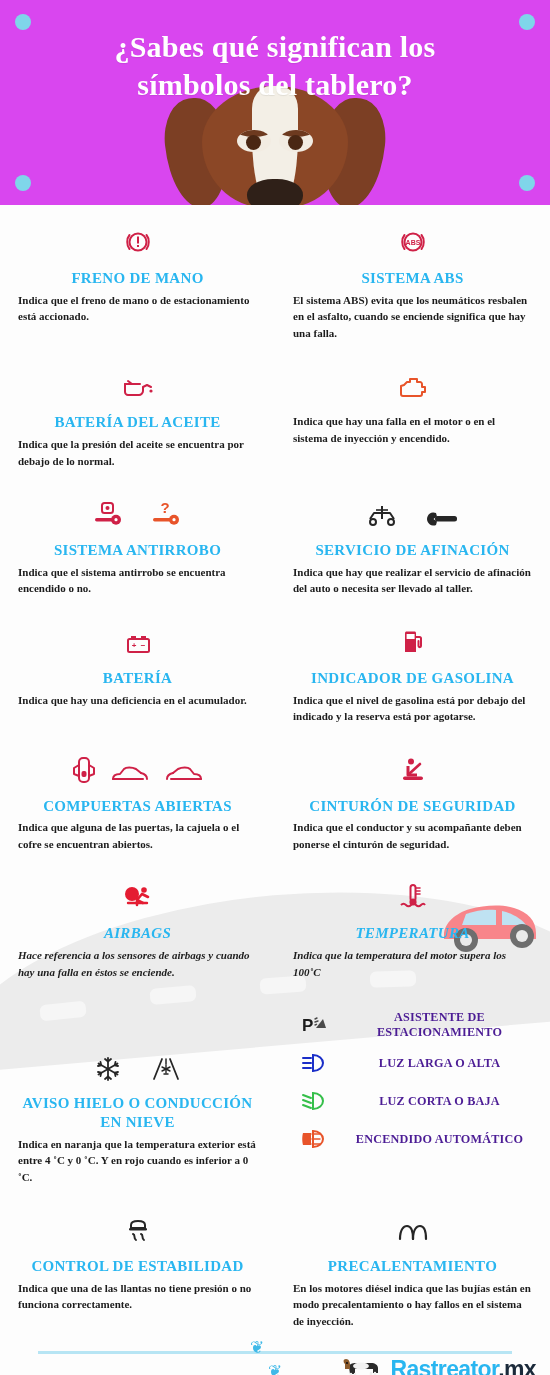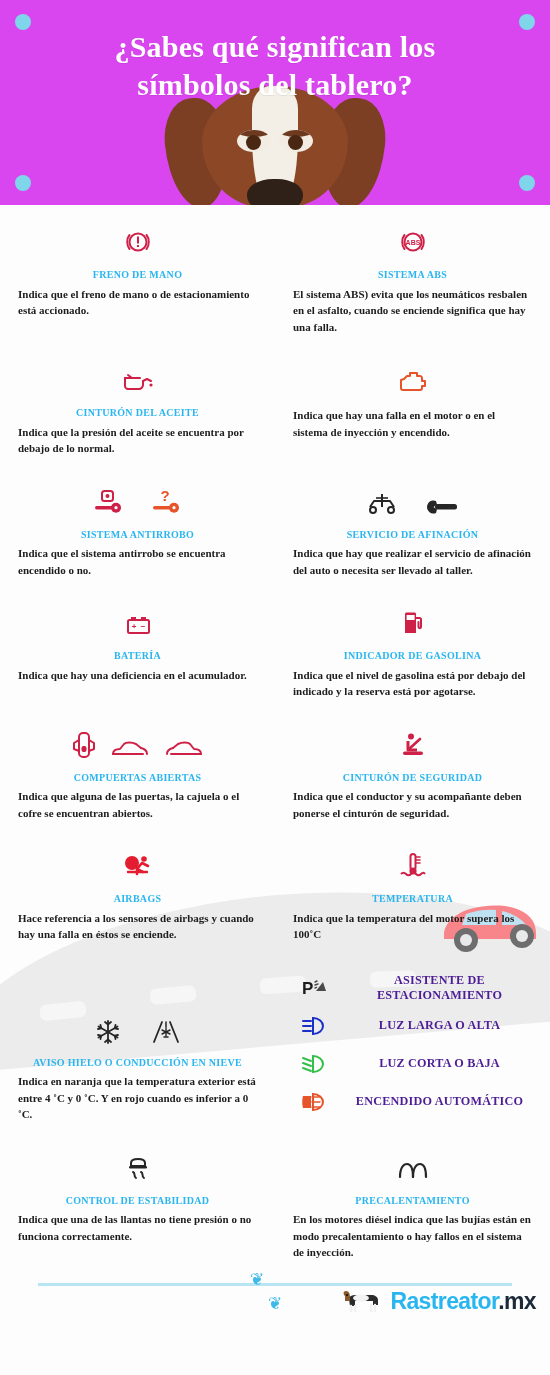--- a/index.html
+++ b/index.html
@@ -177,21 +177,21 @@
     justify-content: center;
     align-items: flex-end;
     gap: 24px;
     height: 38px;
     margin-bottom: 12px;
   }
   .sym-title {
     color: #29b6f0;
     font-family: "Liberation Serif", "DejaVu Serif", serif;
     font-weight: bold;
-    font-size: 10px;
+    font-size: 15px;
     letter-spacing: 0.3px;
     text-align: center;
     line-height: 1.25;
     margin-bottom: 4px;
   }
   .sym-desc {
     color: #1c1c1c;
     font-family: "Liberation Serif", "DejaVu Serif", serif;
     font-weight: bold;
     font-size: 11px;
@@ -356,21 +356,21 @@
         <div class="icons">
           <span>
             <svg width="36" height="26" viewBox="0 0 36 26">
               <path d="M5 9 L5 17 C5 18.6 6.4 20 8 20 L19 20 C21 20 23 18 23 16 L23 12 L27 10 L31 12" fill="none" stroke="#cf2147" stroke-width="2" stroke-linecap="round" stroke-linejoin="round"></path>
               <path d="M5 9 L20 9" stroke="#cf2147" stroke-width="2" stroke-linecap="round"></path>
               <path d="M8 6 L12 9" stroke="#cf2147" stroke-width="2" stroke-linecap="round"></path>
               <circle cx="31" cy="16" r="1.6" fill="#cf2147"></circle>
             </svg>
           </span>
         </div>
-        <div class="sym-title">CINTURÓN DEL ACEITE</div>
+        <div class="sym-title">BATERÍA DEL ACEITE</div>
         <div class="sym-desc">Indica que la presión del aceite se encuentra por debajo de lo normal.</div>
       </div>
 
       <div class="cell">
         <div class="icons">
           <span>
             <svg width="32" height="26" viewBox="0 0 32 26">
               <path d="M4 11 L4 19 C4 20.1 4.9 21 6 21 L23 21 C24.1 21 25 20.1 25 19 L25 17 L28 17 L28 12 L25 12 L25 9 C25 7.9 24.1 7 23 7 L20 7 L20 4 L13 4 L13 7 L10 7 L7 10 Z" fill="none" stroke="#e8542a" stroke-width="2" stroke-linejoin="round"></path>
             </svg>
           </span>
@@ -498,21 +498,21 @@
               <path d="M21 7 L10 17" stroke="#cf2147" stroke-width="2.6" stroke-linecap="round"></path>
               <rect x="4" y="19.5" width="20" height="3.6" rx="1.8" fill="#cf2147"></rect>
             </svg>
           </span>
         </div>
         <div class="sym-title">CINTURÓN DE SEGURIDAD</div>
         <div class="sym-desc">Indica que el conductor y su acompañante deben ponerse el cinturón de seguridad.</div>
       </div>
     </div>
 
-    <div class="row" style="padding-top:22px;">
+    <div class="row" style="padding-top:22px;font-style:italic;">
       <div class="cell">
         <div class="icons">
           <span>
             <svg width="30" height="28" viewBox="0 0 30 28">
               <circle cx="9" cy="10" r="7" fill="#e41c32"></circle>
               <circle cx="21" cy="6" r="2.8" fill="#e41c32"></circle>
               <path d="M19 10 L25 13 M19 10 L14 16 L14 21 M14 16 L20 19" stroke="#e41c32" stroke-width="2.6" stroke-linecap="round" fill="none"></path>
               <path d="M5 19 L24 19" stroke="#e41c32" stroke-width="2.4" stroke-linecap="round"></path>
             </svg>
           </span>

